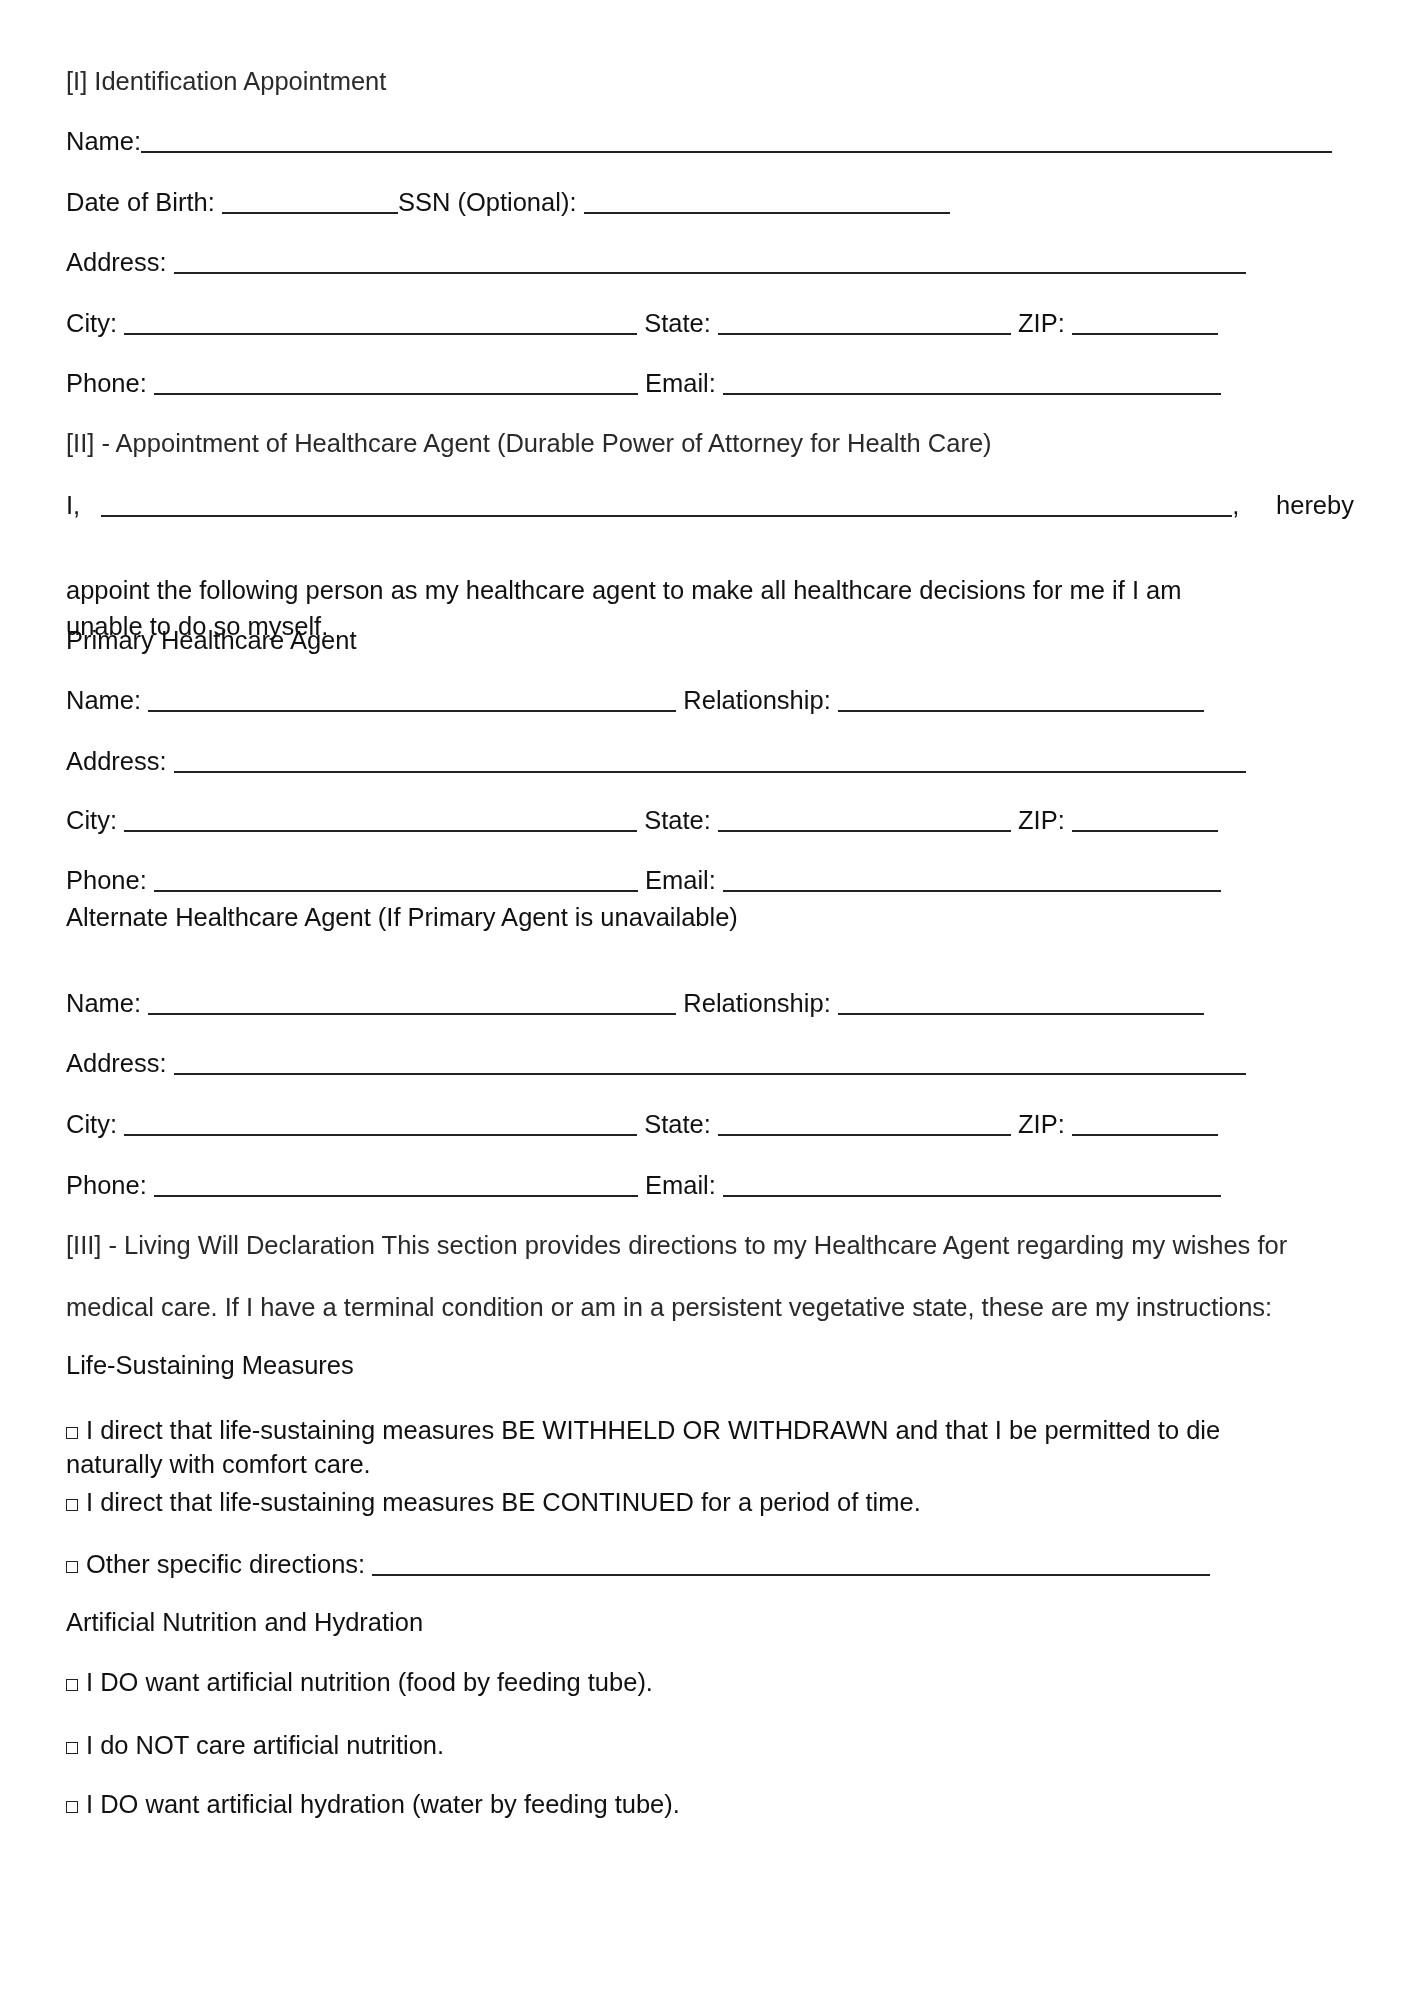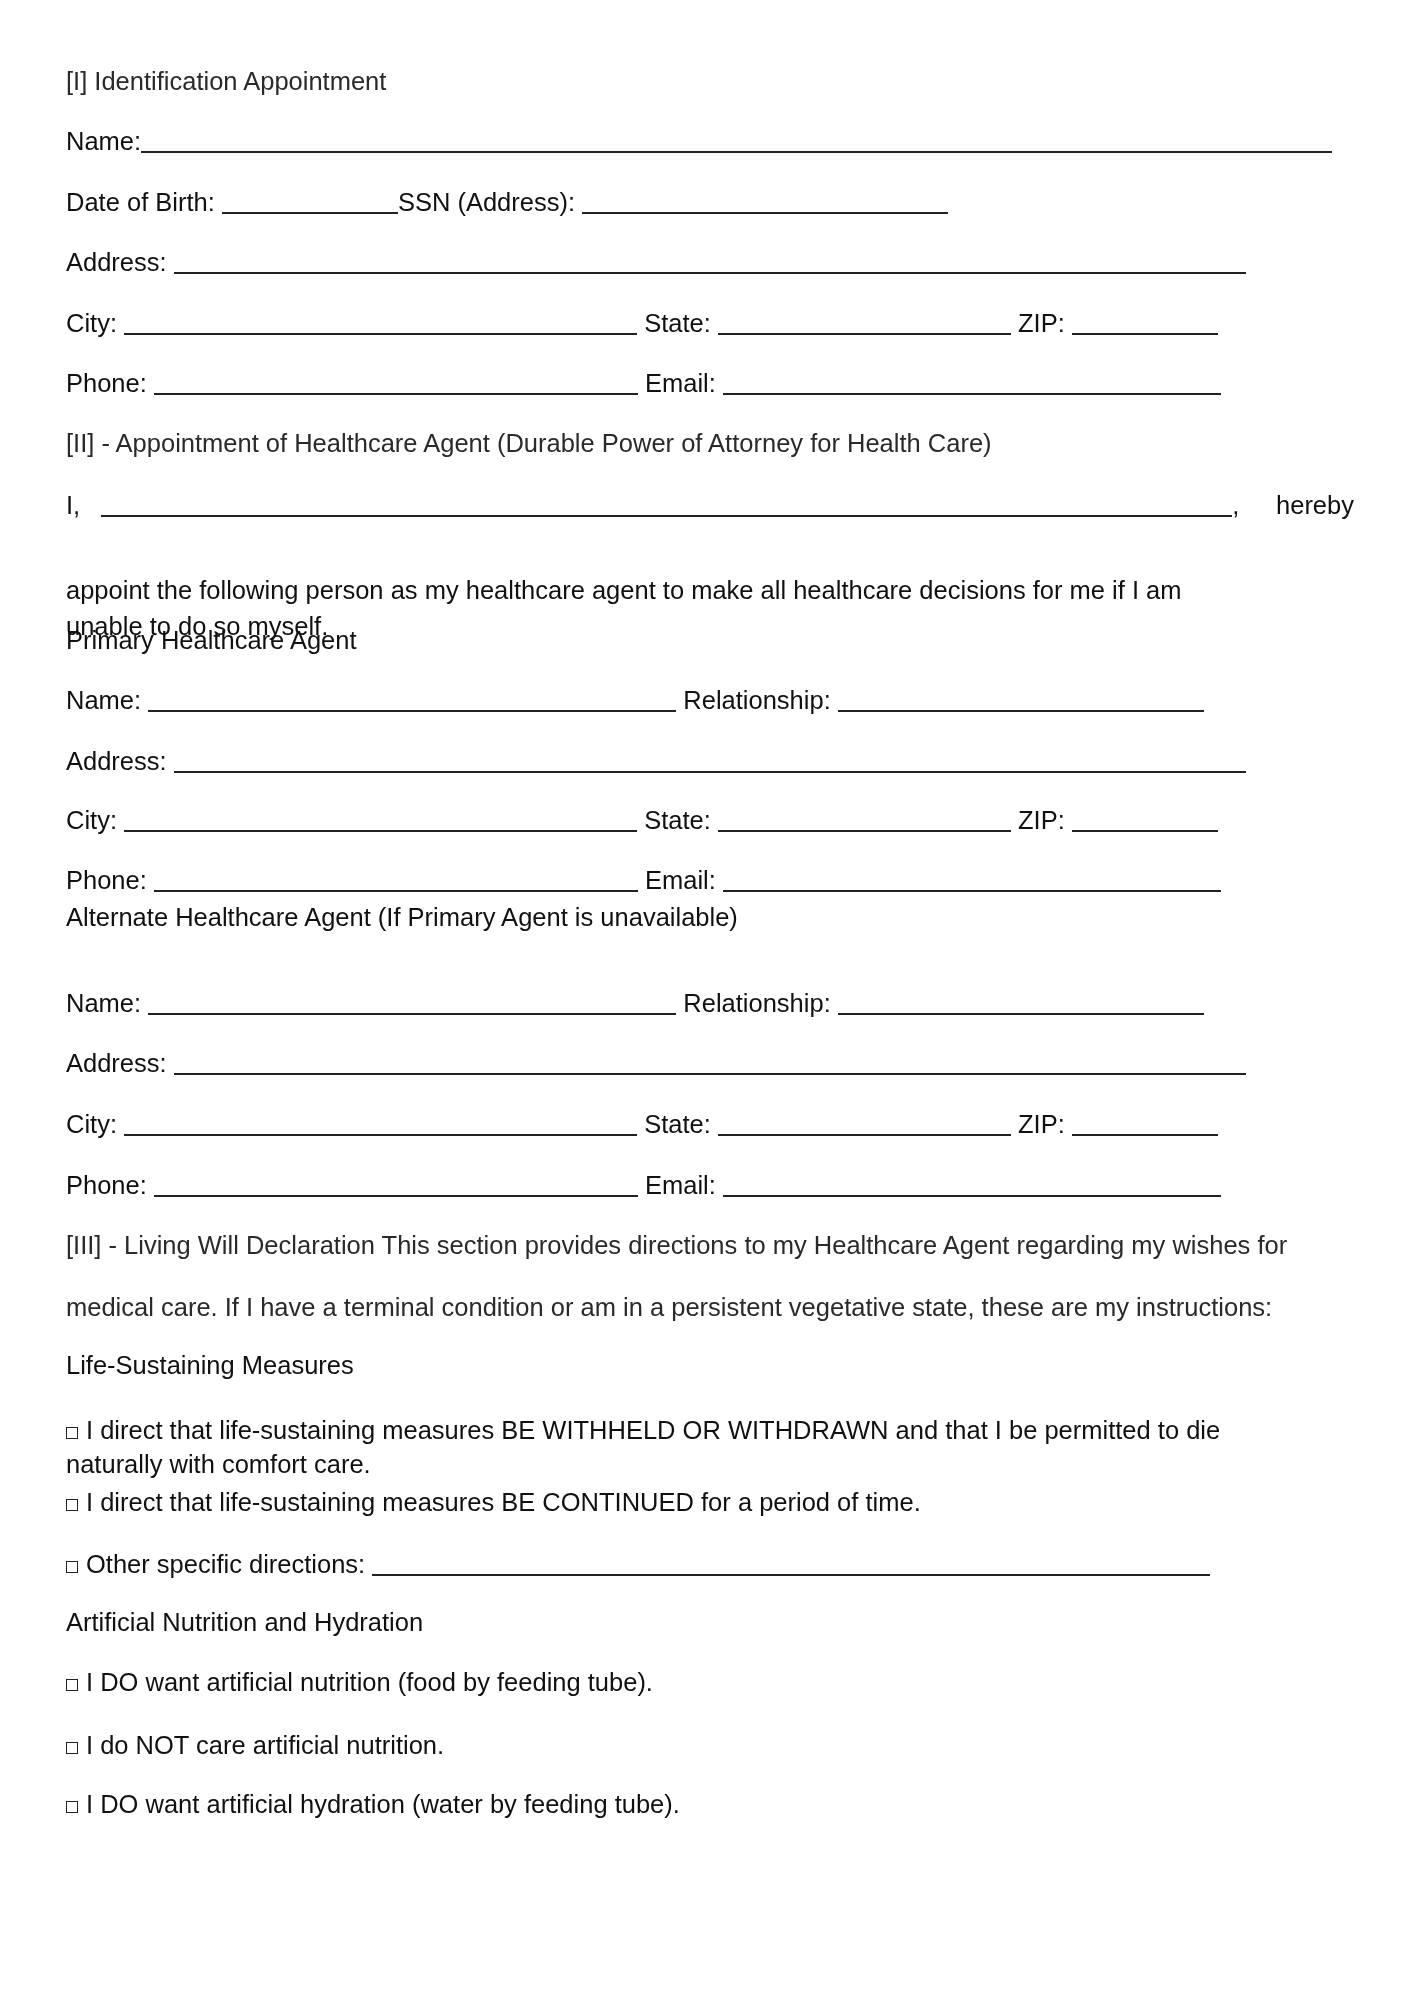--- a/index.html
+++ b/index.html
@@ -14,21 +14,21 @@
 </head>
 <body>
 
 <div class="line heading" style="top:66px">[I] Identification Appointment</div>
 
 <div class="line" style="top:126px">
   <span>Name:</span><span class="blank" style="width:1191px"></span>
 </div>
 
 <div class="line" style="top:187px">
-  <span>Date of Birth: </span><span class="blank" style="width:176px"></span><span>SSN (Address): </span><span class="blank" style="width:366px"></span>
+  <span>Date of Birth: </span><span class="blank" style="width:176px"></span><span>SSN (Optional): </span><span class="blank" style="width:366px"></span>
 </div>
 
 <div class="line" style="top:247px">
   <span>Address: </span><span class="blank" style="width:1072px"></span>
 </div>
 
 <div class="line" style="top:308px">
   <span>City: </span><span class="blank" style="width:513px"></span><span> State: </span><span class="blank" style="width:293px"></span><span> ZIP: </span><span class="blank" style="width:146px"></span>
 </div>
 

